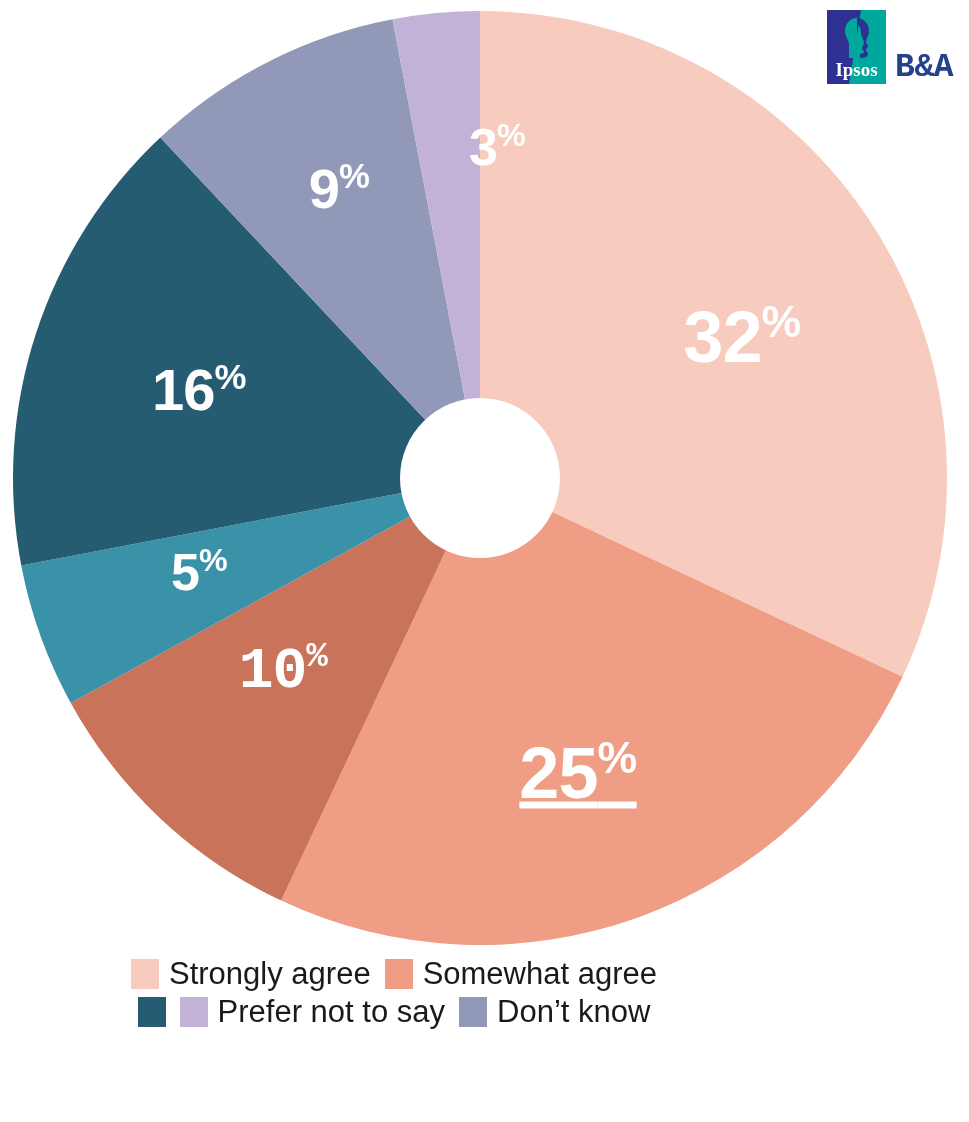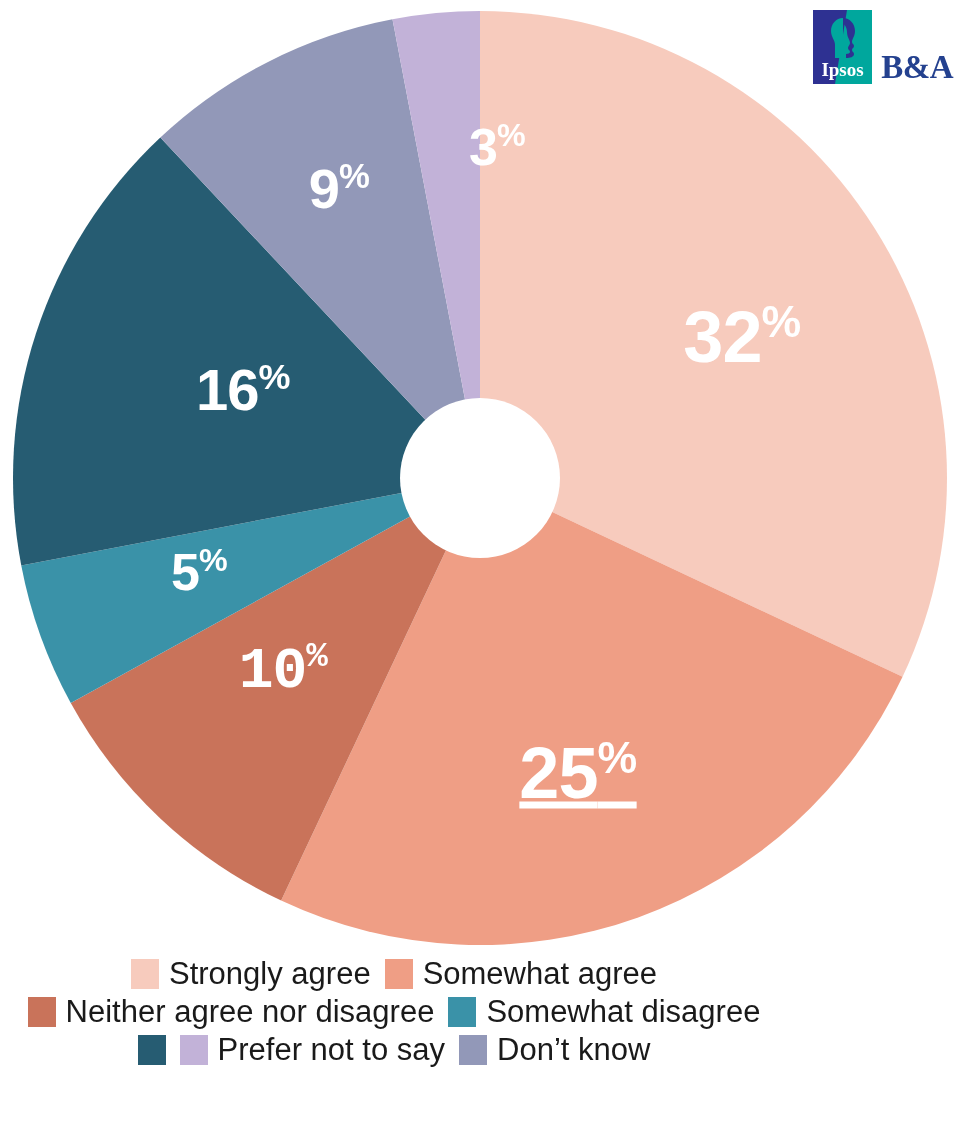--- a/index.html
+++ b/index.html
@@ -26,21 +26,21 @@
     align-items: flex-end;
     gap: 9px;
   }
   .logo-mark {
     position: relative;
     width: 59px;
     height: 74px;
     display: block;
   }
   .logo-text {
-    font-family: Liberation Serif, serif;
+    font-family: Liberation Mono, monospace;
     font-weight: bold;
     font-size: 33px;
     color: #24418f;
     letter-spacing: -0.5px;
     line-height: 1;
   }
 
   
   .chart-area {
     position: absolute;
@@ -126,45 +126,35 @@
           <path d="M 480 478 L 160.31650153130226 137.57165099420092 A 467 467 0 0 1 392.4929260884662 19.271853909702486 Z" fill="#9298b8"></path>
           <path d="M 480 478 L 392.4929260884662 19.271853909702486 A 467 467 0 0 1 479.9999999999999 11 Z" fill="#c2b2d8"></path>
         </g>
       <circle cx="480" cy="478" r="80" fill="#ffffff"></circle>
     </svg>
     <div id="labels">
         <div class="slice-label" style="left: 742px; top: 336px; font-size: 72px;"><span>32</span><span class="pct">%</span></div>
         <div class="slice-label" style="left: 578px; top: 772px; font-size: 72px; text-decoration: underline;"><span>25</span><span class="pct">%</span></div>
         <div class="slice-label" style="left: 283px; top: 670px; font-size: 58px; font-family: Liberation Mono, monospace;"><span>10</span><span class="pct">%</span></div>
         <div class="slice-label" style="left: 199px; top: 571px; font-size: 52px;"><span>5</span><span class="pct">%</span></div>
-        <div class="slice-label" style="left: 199px; top: 389px; font-size: 58px; margin-left: 44px;"><span>16</span><span class="pct">%</span></div>
+        <div class="slice-label" style="left: 199px; top: 389px; font-size: 58px;"><span>16</span><span class="pct">%</span></div>
         <div class="slice-label" style="left: 339px; top: 188px; font-size: 56px;"><span>9</span><span class="pct">%</span></div>
         <div class="slice-label" style="left: 497px; top: 146px; font-size: 52px;"><span>3</span><span class="pct">%</span></div>
       </div>
   </div>
 
   <div class="legend" id="legend">
       <div class="legend-row">
         <div class="legend-item">
           <span class="legend-swatch" style="background: rgb(247, 203, 189);"></span>
           <span class="legend-label">Strongly agree</span>
         </div>
         <div class="legend-item">
           <span class="legend-swatch" style="background: rgb(239, 158, 133);"></span>
           <span class="legend-label">Somewhat agree</span>
-        </div>
-      </div>
-      <div class="legend-row">
-        <div class="legend-item">
-          <span class="legend-swatch" style="background: rgb(201, 115, 90);"></span>
-          <span class="legend-label">Neither agree nor disagree</span>
-        </div>
-        <div class="legend-item">
-          <span class="legend-swatch" style="background: rgb(58, 146, 168);"></span>
-          <span class="legend-label">Somewhat disagree</span>
         </div>
       </div>
       <div class="legend-row">
         <div class="legend-item">
           <span class="legend-swatch" style="background: rgb(38, 92, 114);"></span>
         </div>
         <div class="legend-item">
           <span class="legend-swatch" style="background: rgb(194, 178, 216);"></span>
           <span class="legend-label">Prefer not to say</span>
         </div>

